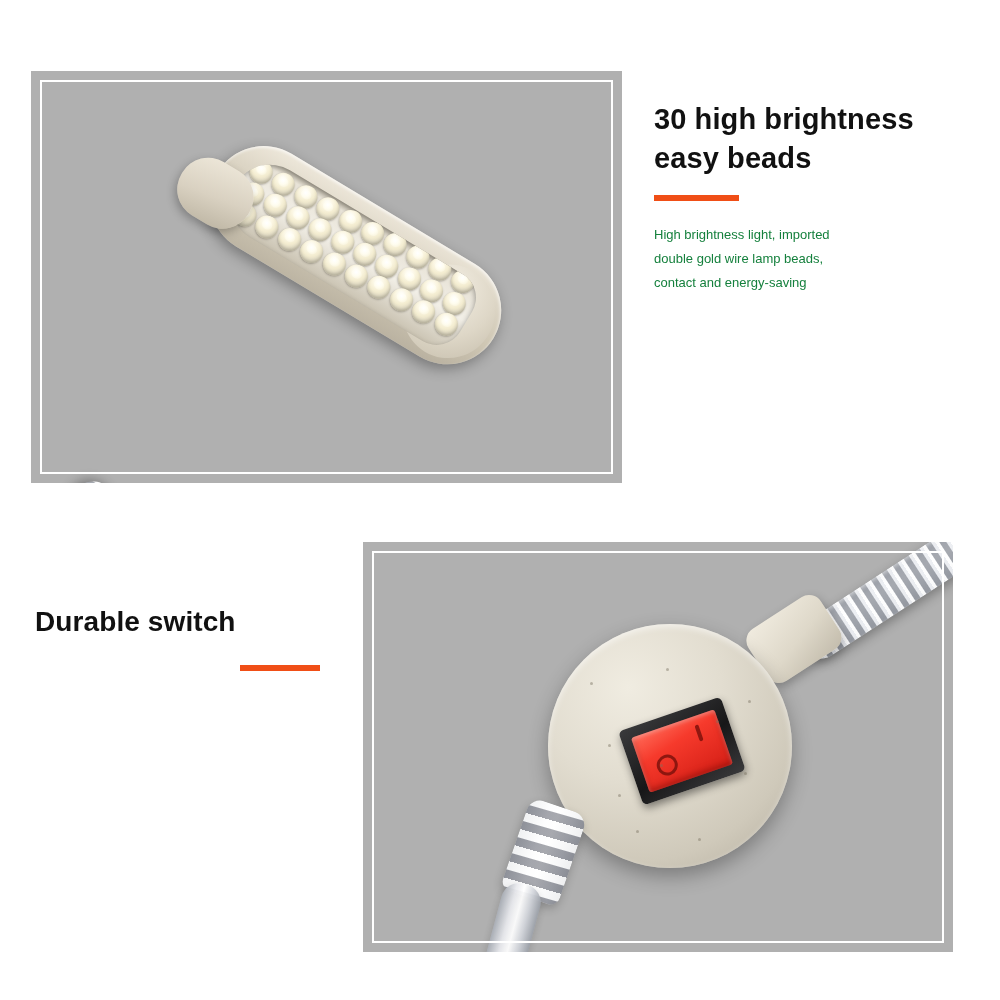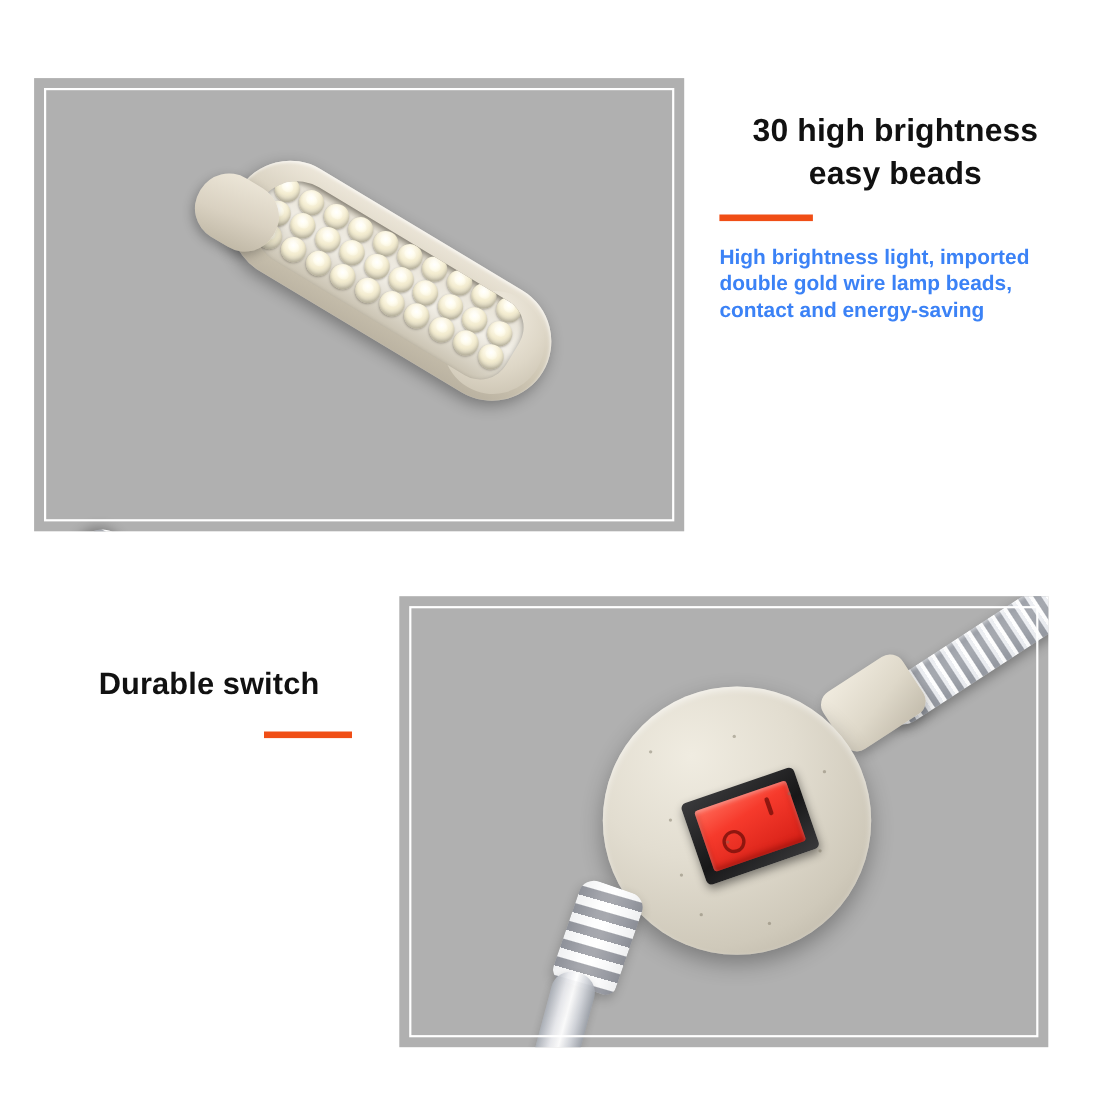--- a/index.html
+++ b/index.html
@@ -203,38 +203,37 @@
   
   .text-block{position:absolute;}
   #text-led{ left:654px; top:100px; width:320px; }
   #text-switch{ left:35px; top:600px; width:310px; }
 
   .headline{
     margin:0;
     color:#111111;
     font-weight:bold;
     letter-spacing:.1px;
-    text-align:center;
   }
   #text-led .headline{ font-size:29px; line-height:39px; }
   #text-switch .headline{ font-size:28px; line-height:44px; }
 
   .accent-bar{
     height:6px;
     background:#f04e16;
     margin-top:17px;
   }
   #text-led .accent-bar{ width:85px; margin-left:0; }
   #text-switch .accent-bar{ width:80px; margin-left:205px; margin-top:21px; }
 
   .body-copy{
     margin:0;
-    color:#3b82f6;
-    font-weight:bold;
-    font-size:19px;
+    color:#15803d;
+    font-weight:normal;
+    font-size:13px;
     line-height:24px;
   }
   #text-led .body-copy{ margin-top:22px; }
   #text-switch .body-copy{ margin-top:49px; }
 </style>
 </head>
 <body>
 
 <div class="stage">
 

